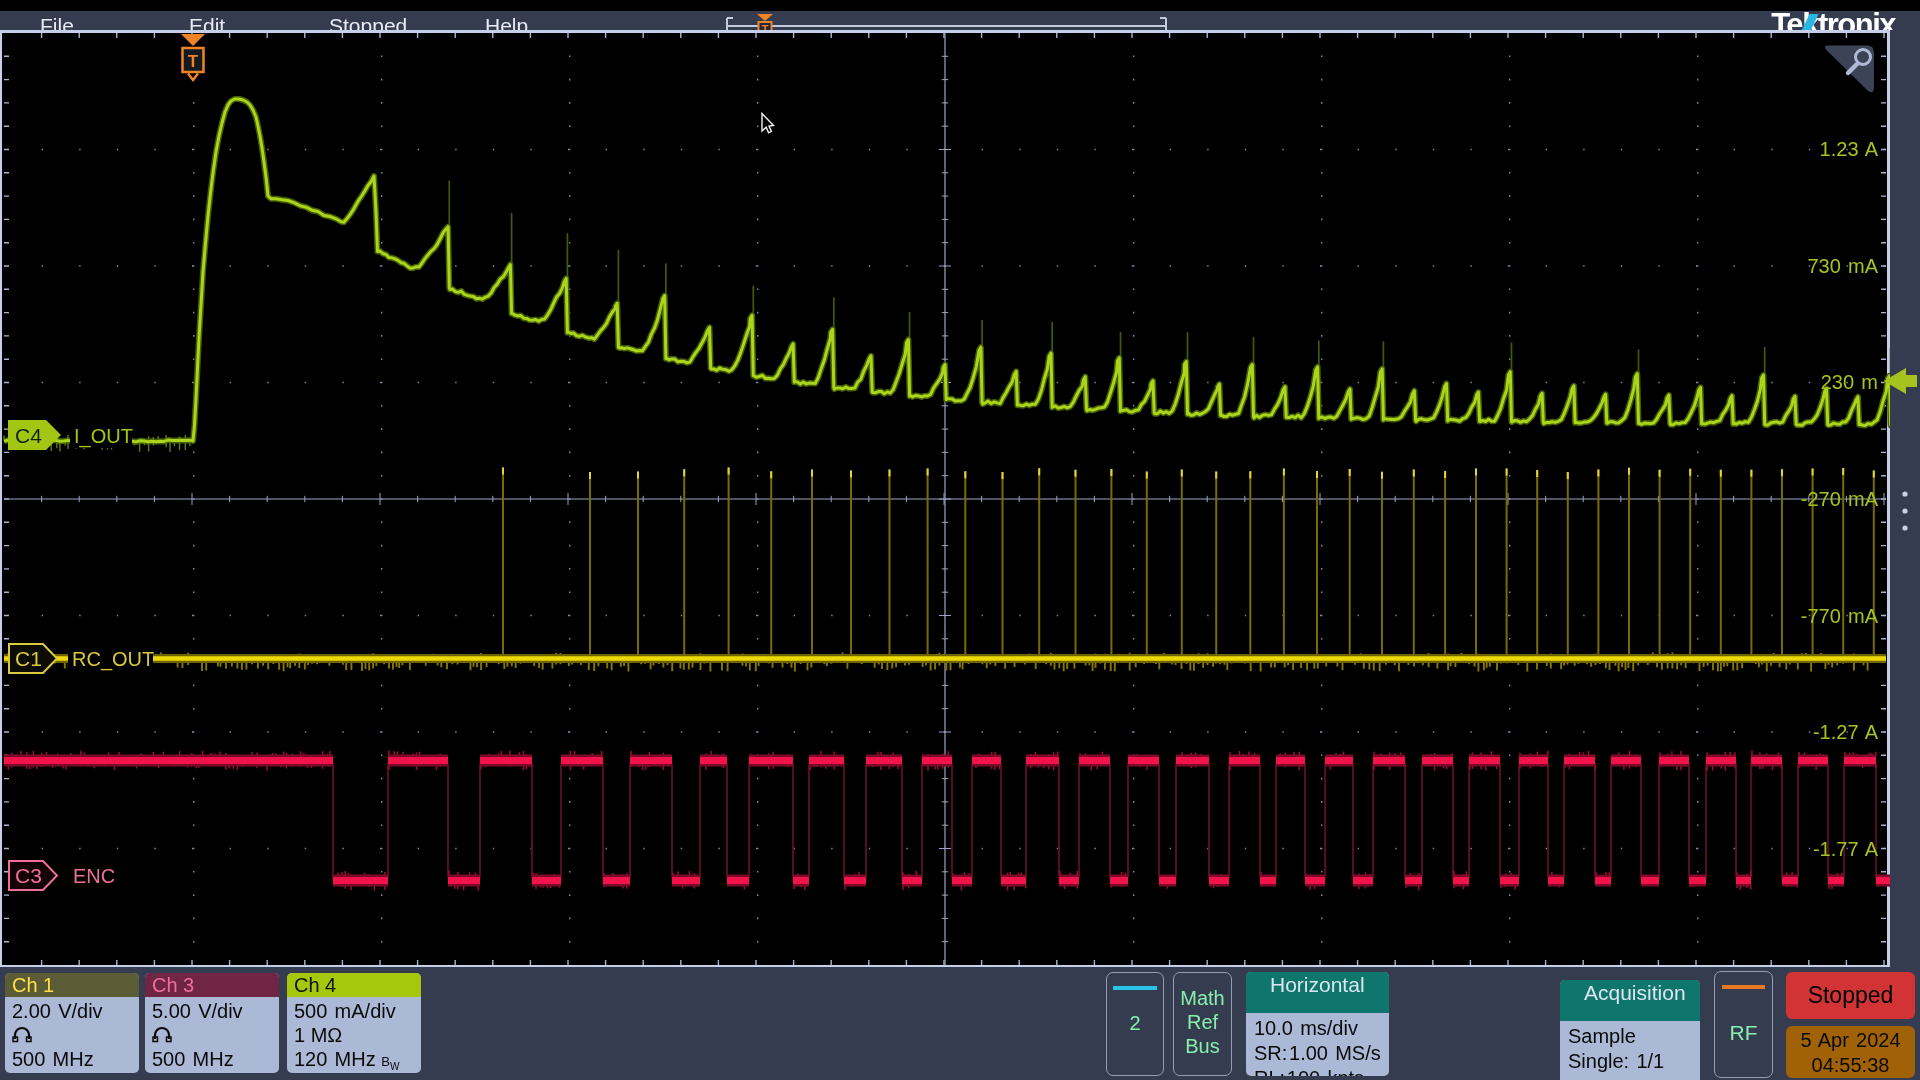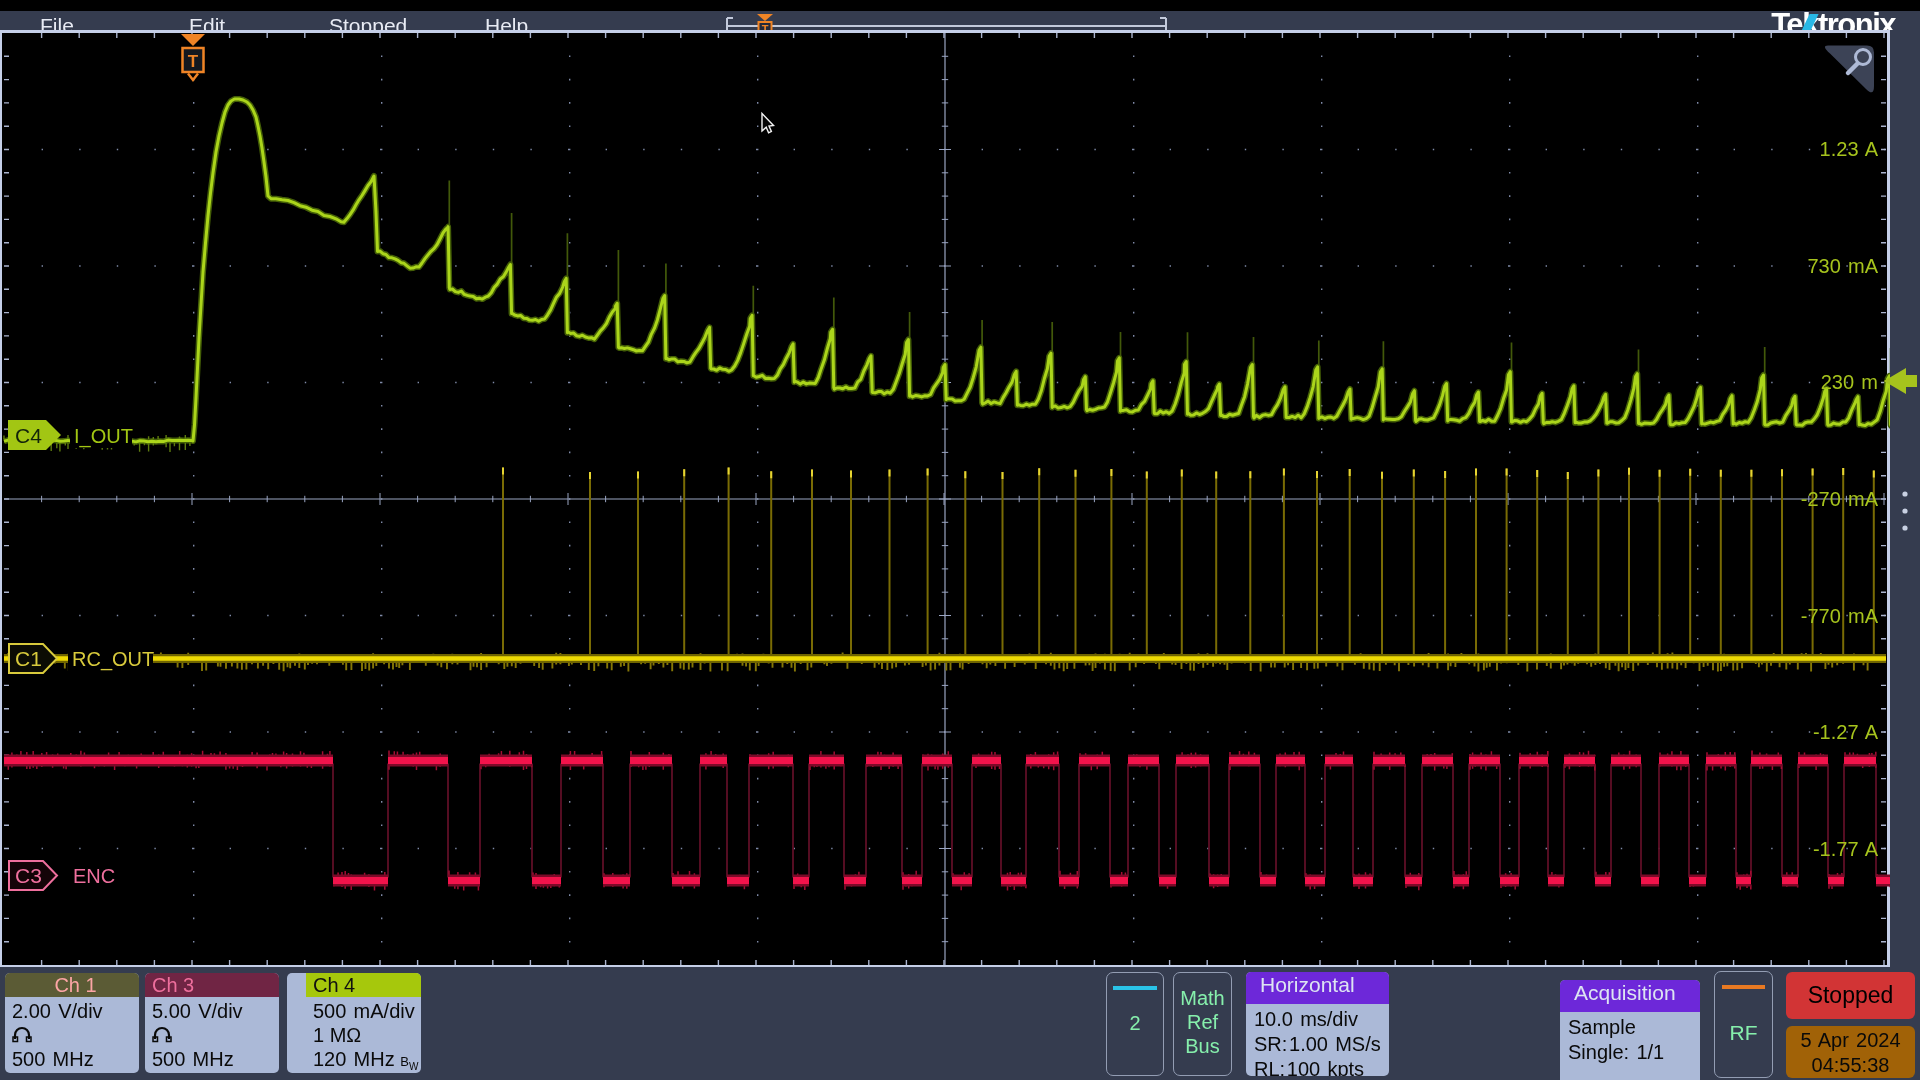--- a/index.html
+++ b/index.html
@@ -9,21 +9,21 @@
 .menu { position:absolute; top:1px; color:#e8ebf4; font-size:21px; line-height:28px; }
 #logo { position:absolute; right:25px; top:-1px; color:#fff; font-size:31px; font-weight:bold; letter-spacing:-1.5px; line-height:29px; }
 #rightstrip { position:absolute; left:1890px; top:30px; width:30px; height:938px; background:#353c4f; }
 #bottombar { position:absolute; left:0; top:967px; width:1920px; height:113px; background:#353c4f; }
 #scope { position:absolute; left:0; top:30px; }
 .chbox { position:absolute; top:6px; width:134px; height:100px; border-radius:5px; overflow:hidden; background:#abb9d7; }
 .chhead { height:24px; font-size:20px; line-height:24px; padding-left:7px; }
 .chbody { padding:2px 0 0 7px; color:#0a0a0a; font-size:20px; line-height:24px; }
 .darkbox { position:absolute; top:5px; height:104px; border:1px solid #939db3; border-radius:7px; color:#86efac; font-size:20px; text-align:center; }
 .litebox { position:absolute; top:5px; height:104px; border-radius:5px; overflow:hidden; background:#abb9d7; }
-.lithead { height:32px; background:#6d28d9; color:#dde4f2; font-size:21px; line-height:26px; padding-left:14px; }
+.lithead { height:41px; background:#0f766e; color:#dde4f2; font-size:21px; line-height:26px; padding-left:24px; }
 .litbody { padding:3px 0 0 8px; color:#0a0a0a; font-size:20px; line-height:25px; }
 </style>
 </head>
 <body>
 <div id="topbar">
   <span class="menu" style="left:40px;">File</span>
   <span class="menu" style="left:189px;">Edit</span>
   <span class="menu" style="left:329px;">Stopped</span>
   <span class="menu" style="left:485px;">Help</span>
   <svg width="480" height="30" style="position:absolute;left:710px;top:0;">
@@ -100,40 +100,40 @@
 <div id="rightstrip">
   <svg width="30" height="938">
     <circle cx="15" cy="464" r="2.6" fill="#c8d0e2"></circle>
     <circle cx="15" cy="481" r="2.6" fill="#c8d0e2"></circle>
     <circle cx="15" cy="498" r="2.6" fill="#c8d0e2"></circle>
   </svg>
 </div>
 
 <div id="bottombar">
   <div class="chbox" style="left:5px;">
-    <div class="chhead" style="background:#5b5b35;color:#fca5a5;text-align:center;">Ch 1</div>
+    <div class="chhead" style="background:#5b5b35;color:#fde047;">Ch 1</div>
     <div class="chbody">2.00  V/div<br>
     <svg width="20" height="17" style="margin:3px 0 -1px 0;">
           <path d="M3 13 V9 a7 7 0 0 1 14 0 V13" stroke="#0a0a0a" stroke-width="2.2" fill="none"></path>
           <rect x="1" y="11" width="4.5" height="4.5" fill="none" stroke="#0a0a0a" stroke-width="1.5"></rect>
           <rect x="14.5" y="11" width="4.5" height="4.5" fill="none" stroke="#0a0a0a" stroke-width="1.5"></rect>
         </svg><br>
     500  MHz</div>
   </div>
   <div class="chbox" style="left:145px;">
     <div class="chhead" style="background:#702544;color:#ee6f9d;">Ch 3</div>
     <div class="chbody">5.00  V/div<br>
     <svg width="20" height="17" style="margin:3px 0 -1px 0;">
           <path d="M3 13 V9 a7 7 0 0 1 14 0 V13" stroke="#0a0a0a" stroke-width="2.2" fill="none"></path>
           <rect x="1" y="11" width="4.5" height="4.5" fill="none" stroke="#0a0a0a" stroke-width="1.5"></rect>
           <rect x="14.5" y="11" width="4.5" height="4.5" fill="none" stroke="#0a0a0a" stroke-width="1.5"></rect>
         </svg><br>
     500  MHz</div>
   </div>
-  <div class="chbox" style="left:287px;padding-left:19px;">
+  <div class="chbox" style="left:287px;">
     <div class="chhead" style="background:#a6c80c;color:#111;">Ch 4</div>
     <div class="chbody">500  mA/div<br>
     1 MΩ<br>
     120  MHz <span style="font-size:13px;">B</span><span style="font-size:10px;vertical-align:-4px;">W</span></div>
   </div>
 
   <div class="darkbox" style="left:1106px;width:58px;">
     <div style="width:44px;height:4px;background:#2ac3e8;margin:13px auto 0;"></div>
     <div style="margin-top:22px;">2</div>
   </div>

